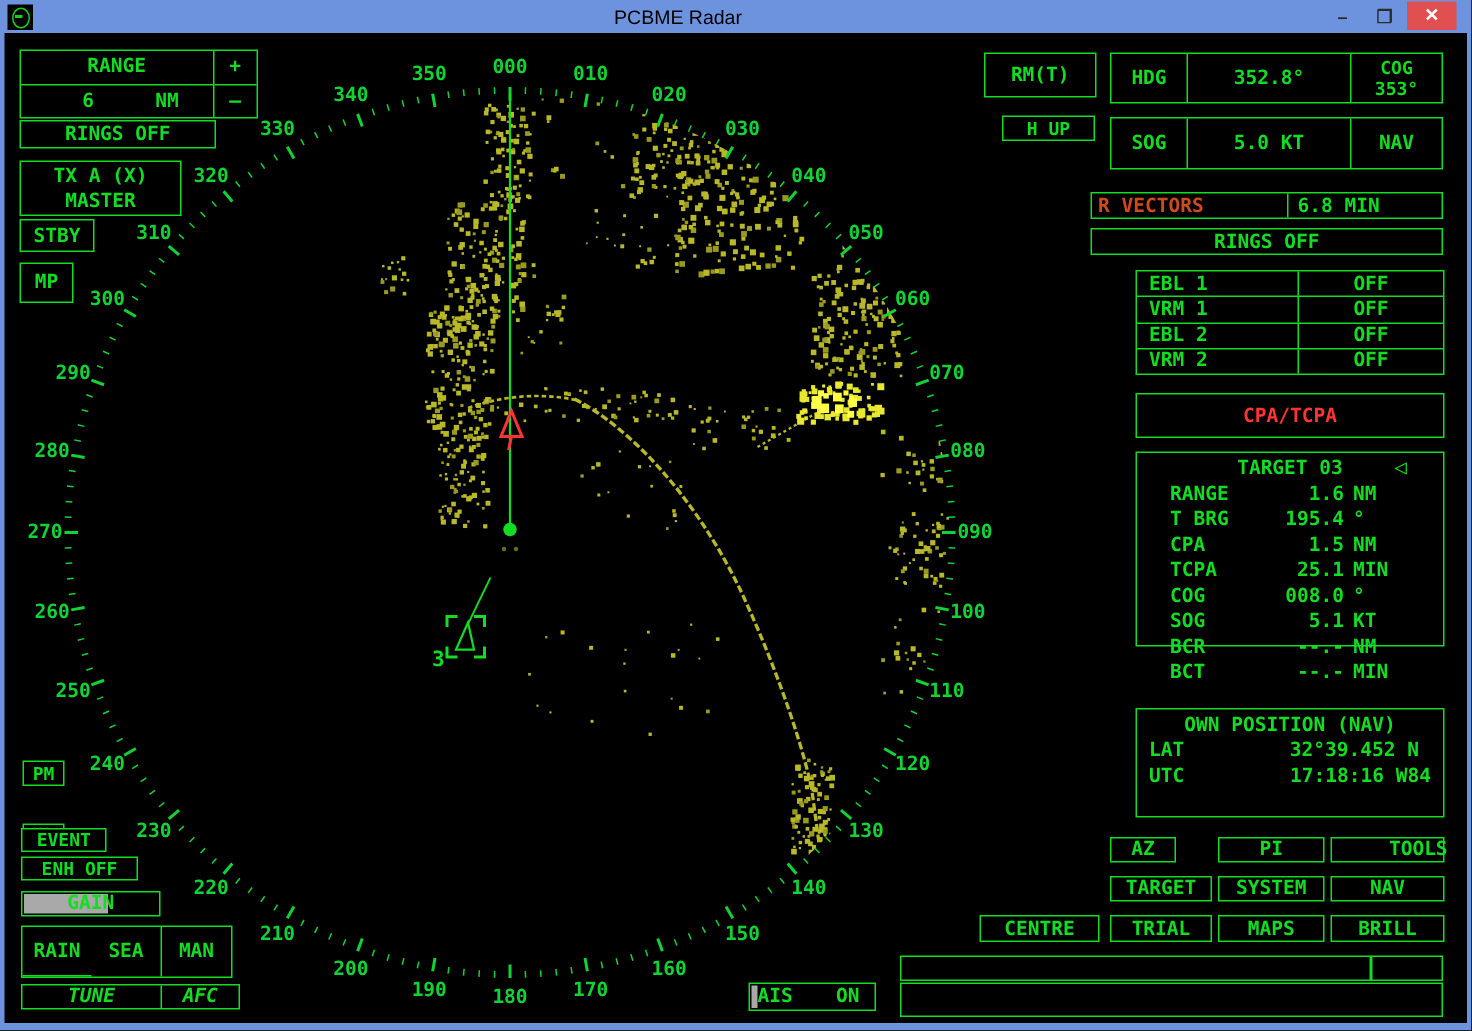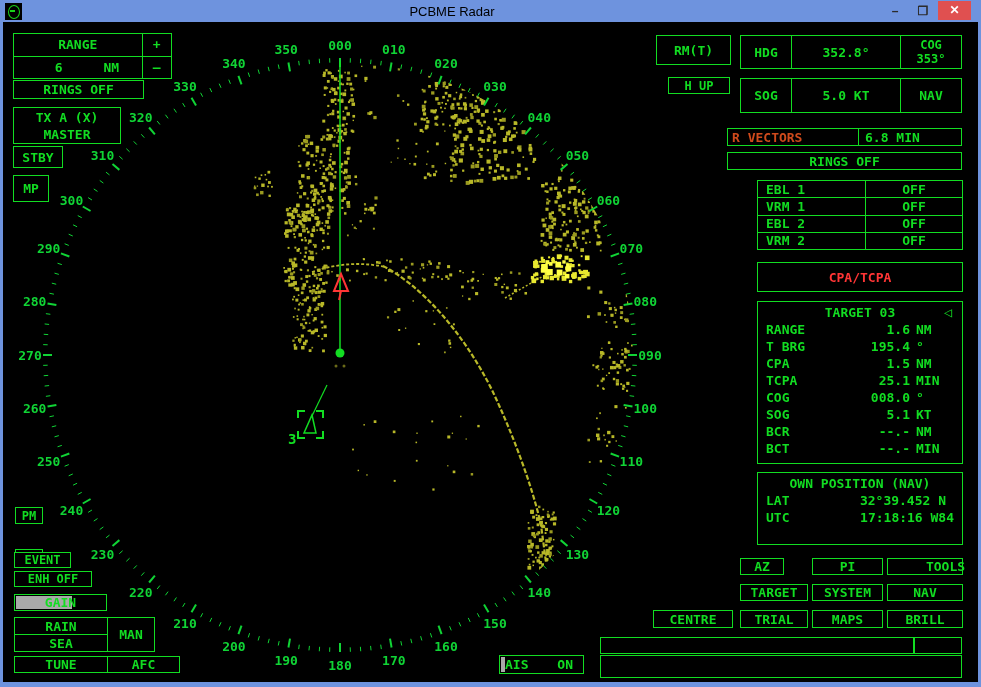--- a/index.html
+++ b/index.html
@@ -1730,21 +1730,21 @@
       <span style="flex:1;text-align:center;">OFF</span>
     </div>
     <div class="row-line" style="flex:1;">
       <span class="divider-r" style="width:108px;height:100%;display:flex;align-items:center;padding-left:8px;box-sizing:border-box;">VRM 2</span>
       <span style="flex:1;text-align:center;">OFF</span>
     </div>
   </div>
 
   <div class="panel red-text" style="left:757px;top:262px;width:206px;height:30px;">CPA/TCPA</div>
 
-  <div class="panel col" style="left:757px;top:301px;width:206px;height:163px;padding:2px 8px;align-items:flex-start;justify-content:flex-start;line-height:17px;">
+  <div class="panel col" style="left:757px;top:301px;width:206px;height:130px;padding:2px 22px;align-items:flex-start;justify-content:flex-start;line-height:17px;">
     <div class="row-line" style="justify-content:center;position:relative;">
       <span>TARGET 03</span>
       <span style="position:absolute;right:2px;top:0;font-size:14px;">◁</span>
     </div>
     <div class="row-line">
       <span style="width:56px;">RANGE</span>
       <span style="flex:1;text-align:right;">1.6</span>
       <span style="width:38px;padding-left:6px;">NM</span>
     </div>
     <div class="row-line">
@@ -1813,27 +1813,27 @@
 
   <div class="panel" style="left:15px;top:507px;width:28px;height:17px;font-size:12px;">PM</div>
   <div class="panel" style="left:15px;top:529px;width:28px;height:17px;font-size:13px;margin-top:20px;">HL</div>
   <div class="panel" style="left:14px;top:552px;width:57px;height:16px;font-size:12px;">EVENT</div>
   <div class="panel" style="left:14px;top:571px;width:78px;height:16px;font-size:12px;">ENH OFF</div>
   <div class="panel" style="left:14px;top:594px;width:93px;height:17px;">
     <span class="gauge" style="width:56px;"></span>
     <span class="over">GAIN</span>
   </div>
   <div class="panel" style="left:14px;top:617px;width:141px;height:35px;padding:0;align-items:stretch;">
-    <div style="width:92px;display:flex;flex-direction:column;border-right:1px solid #12dd22;">
+    <div style="width:92px;display:flex;flex-direction:row;border-right:1px solid #12dd22;">
       <div class="row-line divider-b" style="flex:1;justify-content:center;">RAIN</div>
       <div class="row-line" style="flex:1;justify-content:center;">SEA</div>
     </div>
     <div style="flex:1;display:flex;align-items:center;justify-content:center;">MAN</div>
   </div>
-  <div class="panel" style="left:14px;top:656px;width:166px;height:17px;padding:0;align-items:flex-end;">
+  <div class="panel" style="left:14px;top:656px;width:146px;height:17px;padding:0;align-items:flex-end;font-style:italic;">
     <div style="width:92px;display:flex;align-items:center;justify-content:center;border-right:1px solid #12dd22;">TUNE</div>
     <div style="flex:1;display:flex;align-items:center;justify-content:center;">AFC</div>
   </div>
 
   <div class="panel" style="left:499px;top:655px;width:85px;height:19px;justify-content:flex-start;">
     <span class="gauge" style="width:4px;"></span>
     <span class="over" style="margin-left:5px;">AIS</span>
     <span class="over" style="margin-left:auto;margin-right:10px;">ON</span>
   </div>
 

